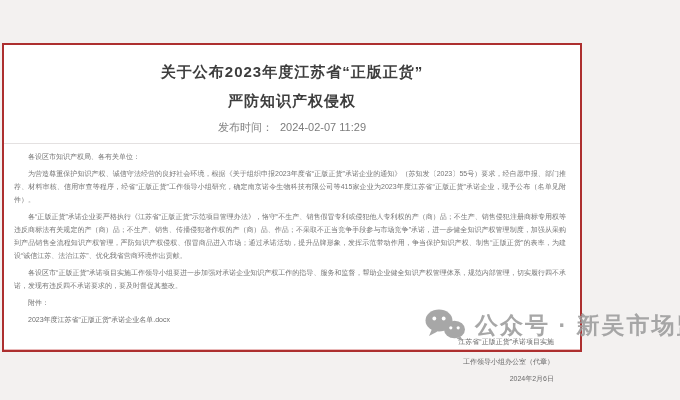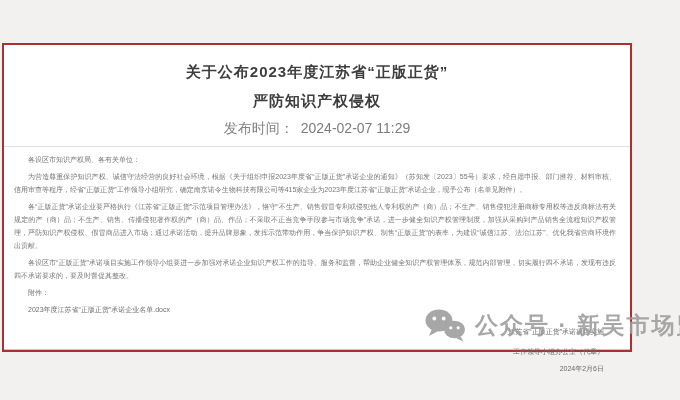--- a/index.html
+++ b/index.html
@@ -6,40 +6,40 @@
   body {
     width: 680px; height: 400px;
     background: #f3f1f0;
     font-family: "Liberation Sans", "DejaVu Sans", sans-serif;
     position: relative;
     overflow: hidden;
   }
   .doc-frame {
     position: absolute;
     left: 2px; top: 43px;
-    width: 630px; height: 309px;
+    width: 580px; height: 309px;
     background: #ffffff;
     border: 2px solid #ad2f2f;
     box-shadow: inset 0 -1px 0 #e9b9b9;
     box-sizing: border-box;
   }
   .title-block {
     margin-top: 12px;
     text-align: center;
     color: #3e3e3e;
     font-size: 15px;
     font-weight: 600;
     line-height: 29px;
     letter-spacing: 1px;
   }
   .pub-row {
     margin-top: 5px;
     text-align: center;
     color: #828282;
-    font-size: 14px;
+    font-size: 11px;
   }
   .pub-row .pub-value { margin-left: 7px; color: #7c7c7c; }
   .divider {
     margin: 8px 0 0 0;
     border: none;
     border-top: 1px solid #e4e1e1;
   }
   .content {
     padding: 6px 14px 0 10px;
     font-size: 7px;

